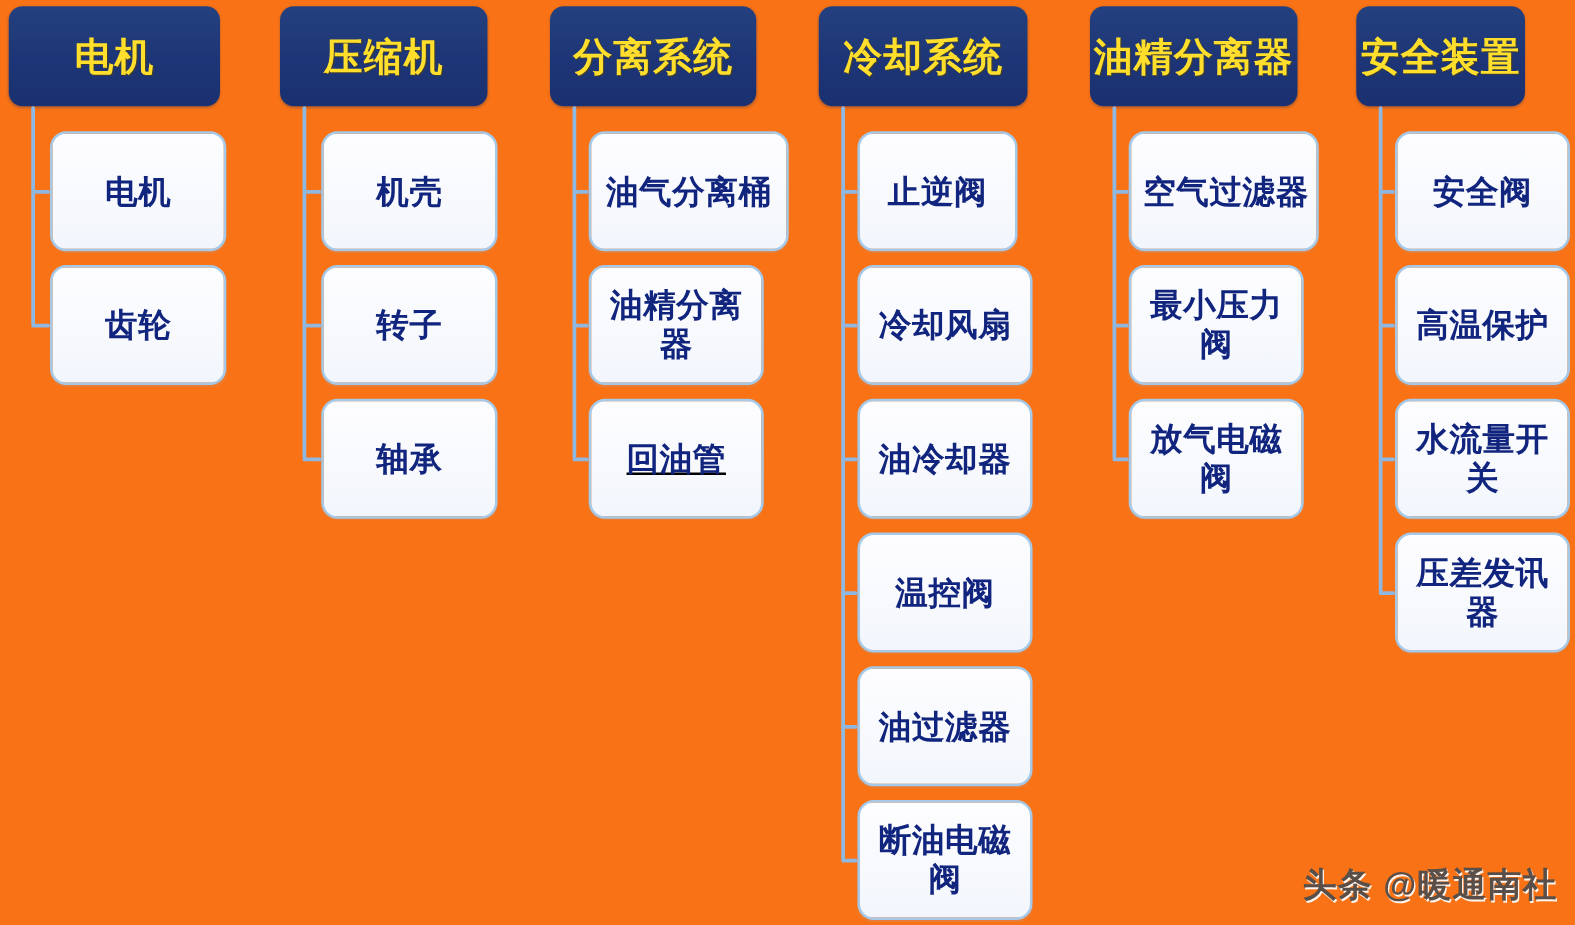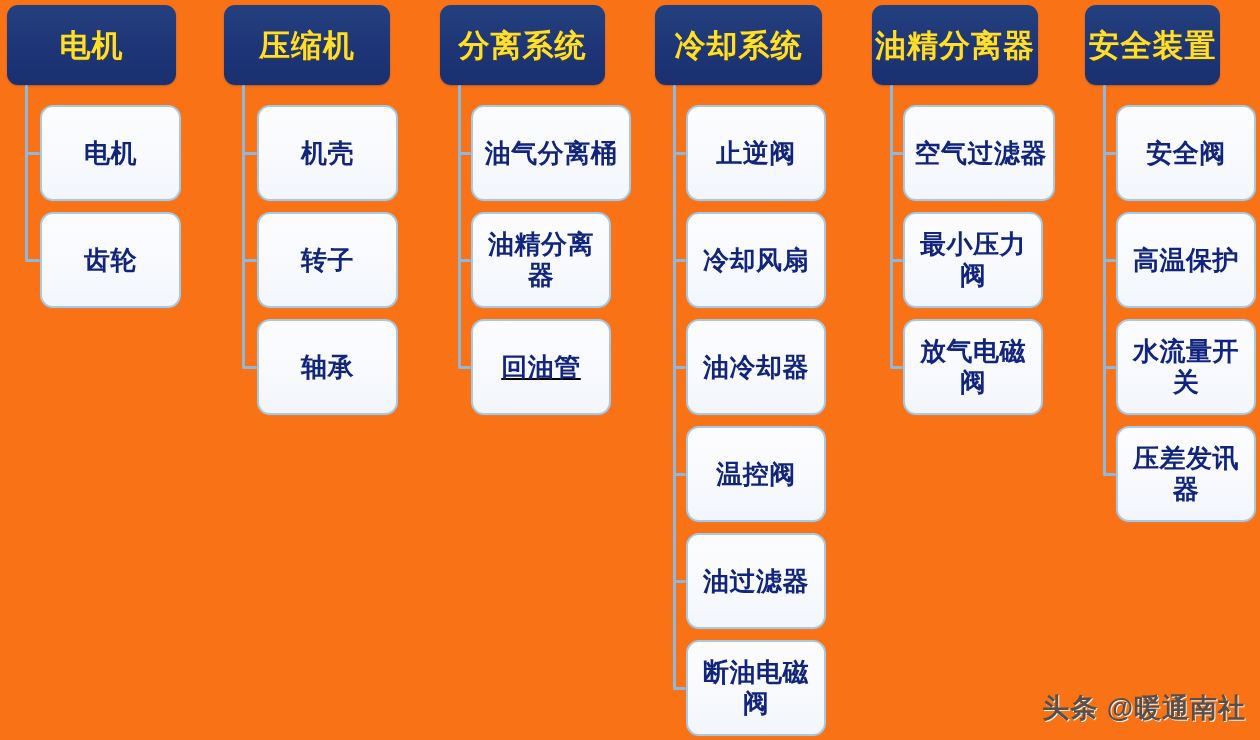--- a/index.html
+++ b/index.html
@@ -152,21 +152,21 @@
       <div class="node" style="left: 31px; top: 319px; width: 140px; height: 96px; text-decoration: underline;">
         <span class="node-label">回油管</span>
       </div>
     </div>
     <div class="column" style="left: 655px; width: 167px;">
       <div class="col-header" style="width: 167px;">
         <span class="col-header-label">冷却系统</span>
       </div>
       <div class="trunk" style="left: 18px; top: 85px; height: 603px;"></div>
       <div class="stub" style="left: 18px; top: 152px; width: 13px;"></div>
-      <div class="node" style="left: 31px; top: 105px; width: 140px; height: 96px;">
+      <div class="node" style="left: 31px; top: 105px; width: 128px; height: 96px;">
         <span class="node-label">止逆阀</span>
       </div>
       <div class="stub" style="left: 18px; top: 259px; width: 13px;"></div>
       <div class="node" style="left: 31px; top: 212px; width: 140px; height: 96px;">
         <span class="node-label">冷却风扇</span>
       </div>
       <div class="stub" style="left: 18px; top: 366px; width: 13px;"></div>
       <div class="node" style="left: 31px; top: 319px; width: 140px; height: 96px;">
         <span class="node-label">油冷却器</span>
       </div>

